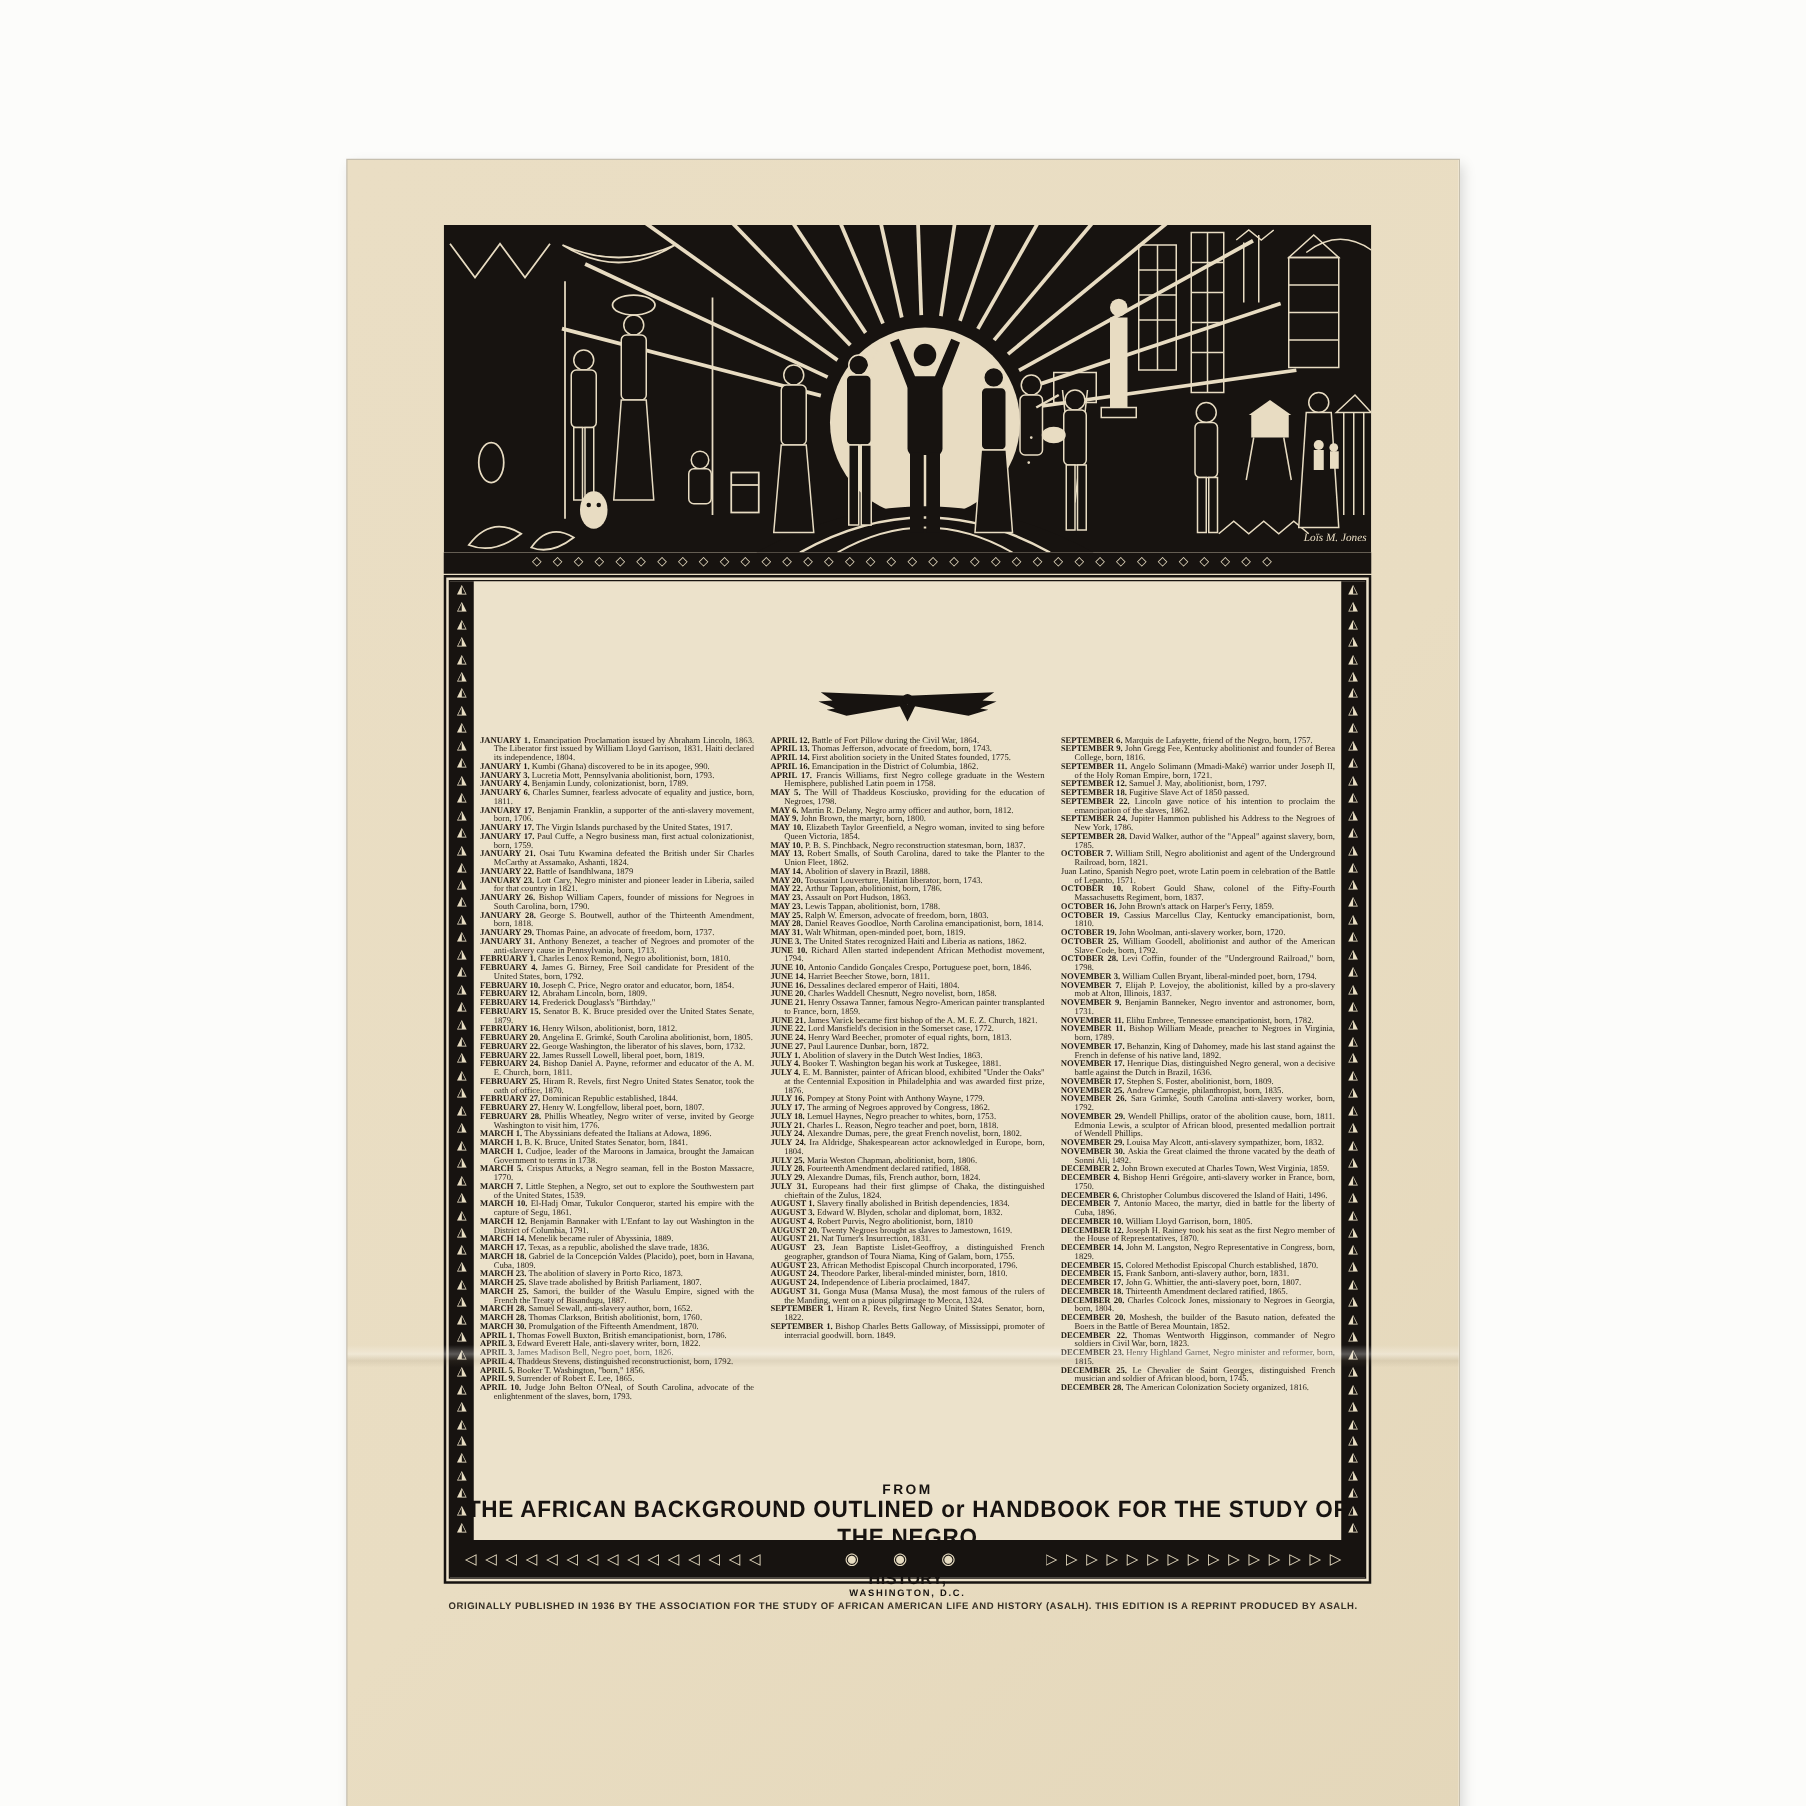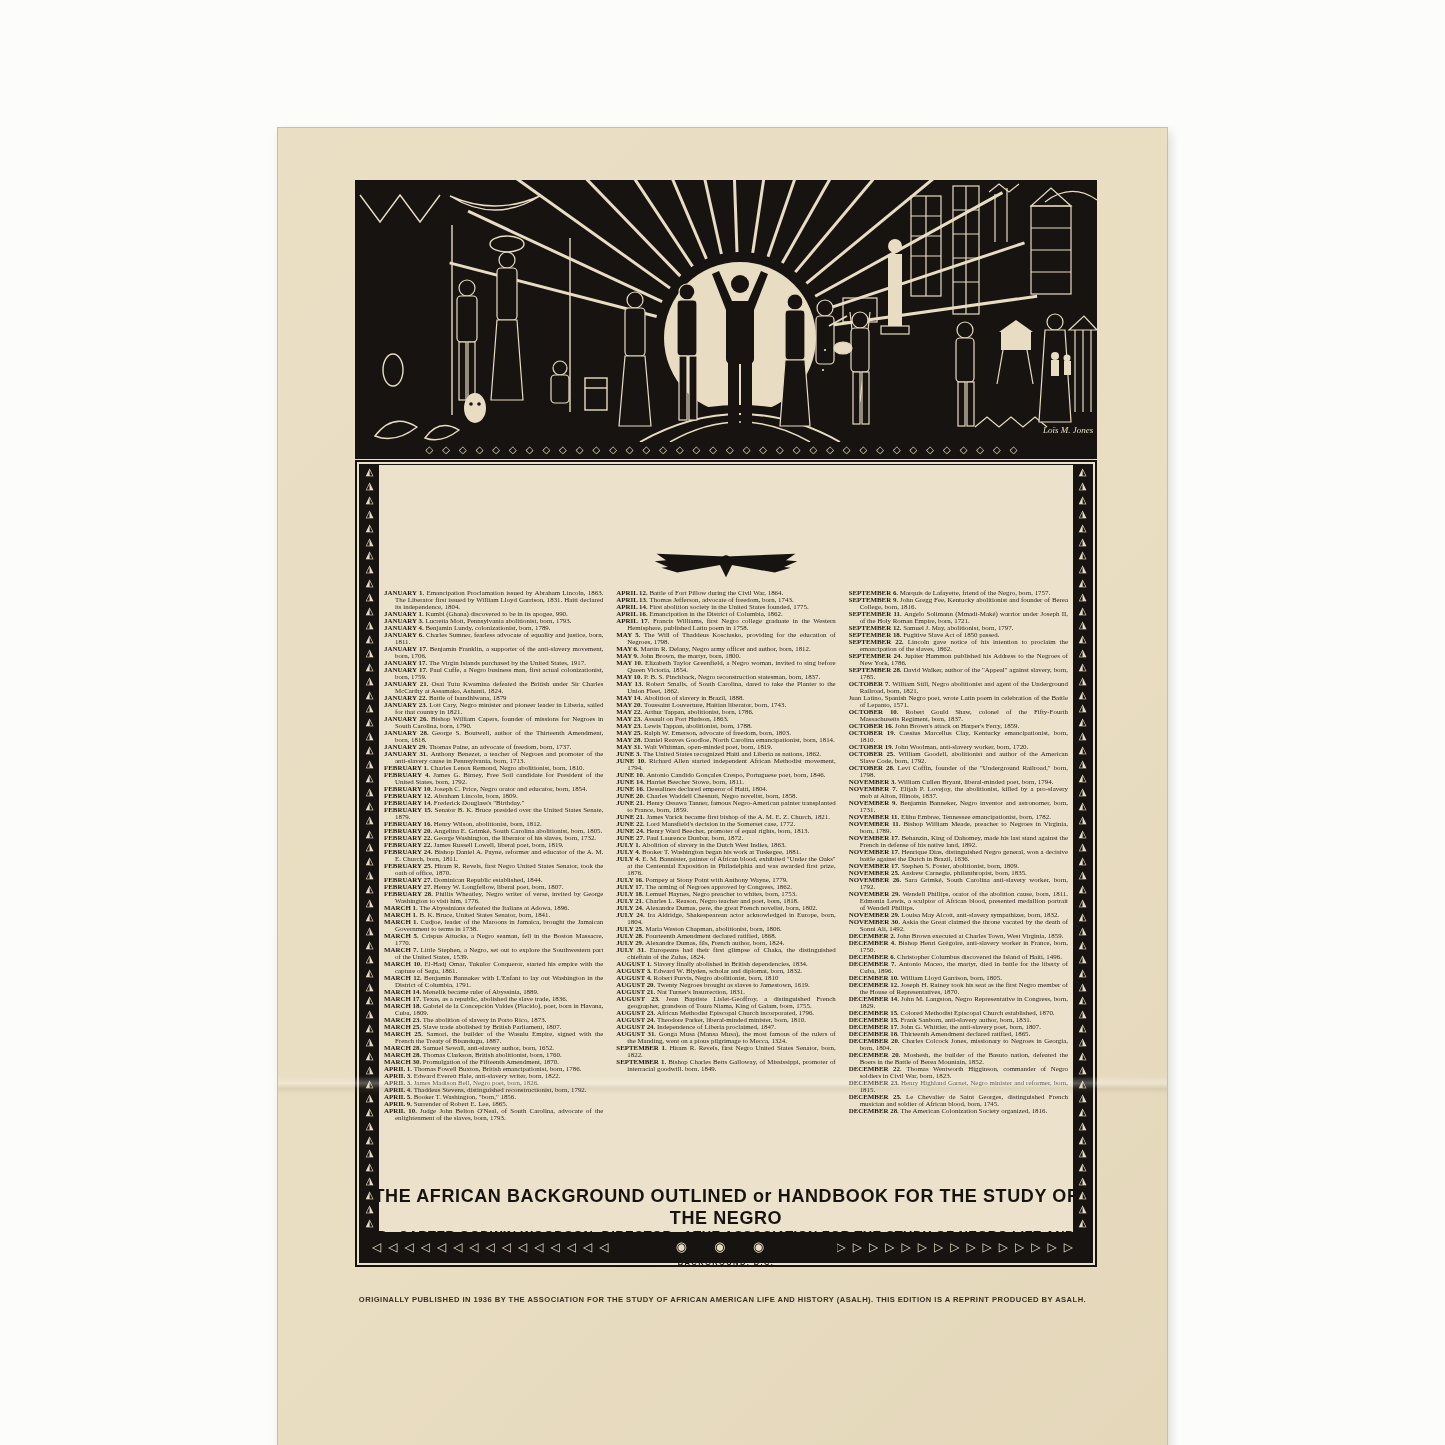--- a/index.html
+++ b/index.html
@@ -62,21 +62,21 @@
   .band{
     position:absolute;left:3px;right:3px;bottom:3px;height:30px;background:#171310;
     color:#e7dcc1;display:flex;align-items:center;justify-content:space-between;
     padding:0 12px;box-sizing:border-box;font-size:12px;overflow:hidden;
   }
   .band .seg{letter-spacing:7px;white-space:nowrap;overflow:hidden;}
   .band .mid{letter-spacing:12px;font-size:13px;}
   .caption{
     position:absolute;left:40px;right:40px;top:1152px;text-align:center;
     font-family:"Liberation Sans", sans-serif;font-weight:700;
-    font-size:7.6px;letter-spacing:0.45px;color:#373025;margin-top:15px;
+    font-size:7.6px;letter-spacing:0.45px;color:#373025;
   }
   .crease{
     position:absolute;left:0;right:0;top:948px;height:18px;pointer-events:none;
     background:linear-gradient(to bottom, rgba(255,255,255,0), rgba(255,255,255,0.30) 40%, rgba(125,112,88,0.12) 70%, rgba(255,255,255,0));
   }
 </style>
 </head>
 <body>
 
 <div class="poster">
@@ -504,23 +504,24 @@
           <p class="entry"><b>DECEMBER 20. </b>Charles Colcock Jones, missionary to Negroes in Georgia, born, 1804.</p>
           <p class="entry"><b>DECEMBER 20. </b>Moshesh, the builder of the Basuto nation, defeated the Boers in the Battle of Berea Mountain, 1852.</p>
           <p class="entry"><b>DECEMBER 22. </b>Thomas Wentworth Higginson, commander of Negro soldiers in Civil War, born, 1823.</p>
           <p class="entry"><b>DECEMBER 23. </b>Henry Highland Garnet, Negro minister and reformer, born, 1815.</p>
           <p class="entry"><b>DECEMBER 25. </b>Le Chevalier de Saint Georges, distinguished French musician and soldier of African blood, born, 1745.</p>
           <p class="entry"><b>DECEMBER 28. </b>The American Colonization Society organized, 1816.</p>
         </div>
     </div>
 
     <div class="footerblock">
+      <div class="from">FROM</div>
       <div class="f1">THE AFRICAN BACKGROUND OUTLINED or HANDBOOK FOR THE STUDY OF THE NEGRO</div>
       <div class="f2">By CARTER GODWIN WOODSON, DIRECTOR of THE ASSOCIATION FOR THE STUDY OF NEGRO LIFE AND HISTORY,</div>
-      <div class="f3">BACKGROUND, D.C.</div>
+      <div class="f3">WASHINGTON, D.C.</div>
     </div>
 
     <div class="band">
       <span class="seg" id="bandL">◁◁◁◁◁◁◁◁◁◁◁◁◁◁◁</span>
       <span class="seg mid" id="bandM">◉ ◉ ◉</span>
       <span class="seg" id="bandR">▷▷▷▷▷▷▷▷▷▷▷▷▷▷▷</span>
     </div>
   </div>
 
   <div class="crease"></div>

